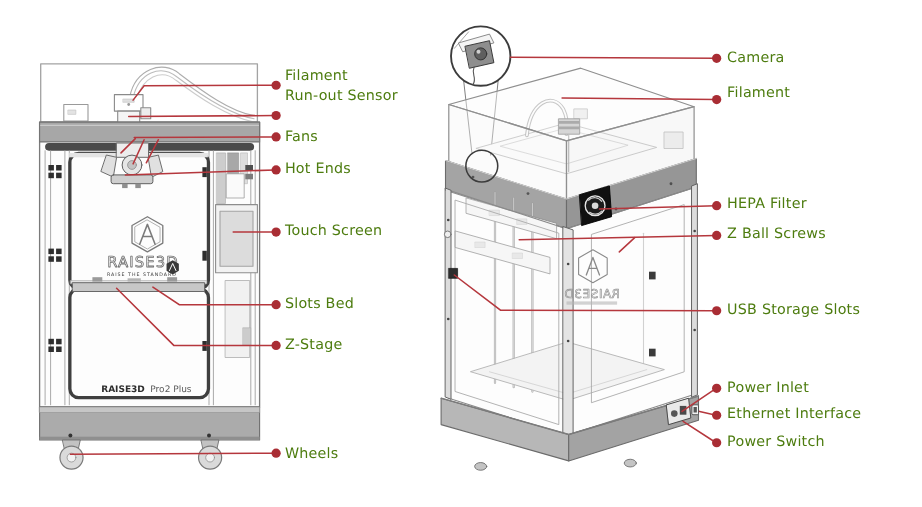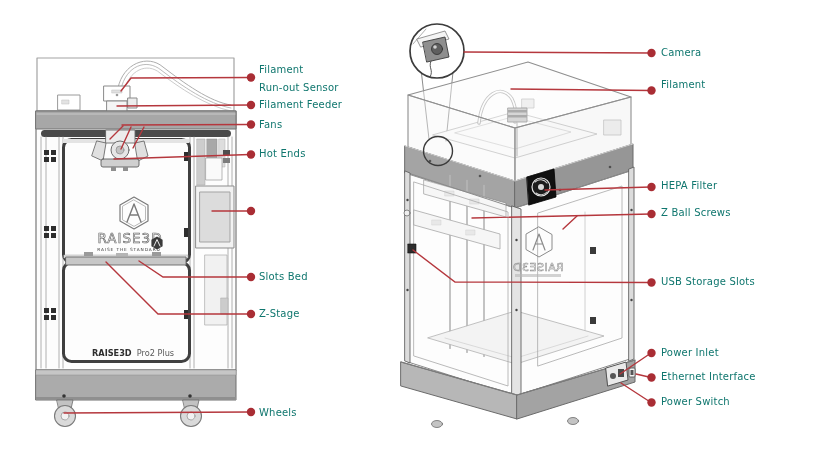--- a/index.html
+++ b/index.html
@@ -2,21 +2,21 @@
 <html><head>
 <meta charset="utf-8">
 <style>
   html,body{margin:0;padding:0;background:#ffffff;}
   .stage{
     position:relative;width:838px;height:461px;background:#ffffff;overflow:hidden;
     font-family:"DejaVu Sans","Liberation Sans",sans-serif;
   }
   .art{position:absolute;left:0;top:0;width:838px;height:461px;}
   .lbl{
-    position:absolute;color:#0f766e;font-size:10px;line-height:18px;
+    position:absolute;color:#4d7c0f;font-size:13px;line-height:18px;
     letter-spacing:.2px;white-space:nowrap;
   }
   .lbl div{height:18px;}
   .lbl div:empty{height:0;}
 </style>
 </head>
 <body>
 
 <div class="stage">
 
@@ -303,32 +303,32 @@
       <circle cx="651.5" cy="377.5" r="4.2"></circle>
           <circle cx="651.5" cy="402.5" r="4.2"></circle>
     </g>
   </g>
 </svg>
 
 <div class="lbl" style="left:259px;top:61px">
       <div>Filament</div>
       <div>Run-out Sensor</div>
     </div>
-<div class="lbl" style="left:259px;top:96px">
-      <div>Filament Feeder</div>
-      <div></div>
-    </div>
 <div class="lbl" style="left:259px;top:116px">
       <div>Fans</div>
       <div></div>
     </div>
 <div class="lbl" style="left:259px;top:145px">
       <div>Hot Ends</div>
       <div></div>
     </div>
+<div class="lbl" style="left:259px;top:202px">
+      <div>Touch Screen</div>
+      <div></div>
+    </div>
 <div class="lbl" style="left:259px;top:268px">
       <div>Slots Bed</div>
       <div></div>
     </div>
 <div class="lbl" style="left:259px;top:305px">
       <div>Z-Stage</div>
       <div></div>
     </div>
 <div class="lbl" style="left:259px;top:404px">
       <div>Wheels</div>

